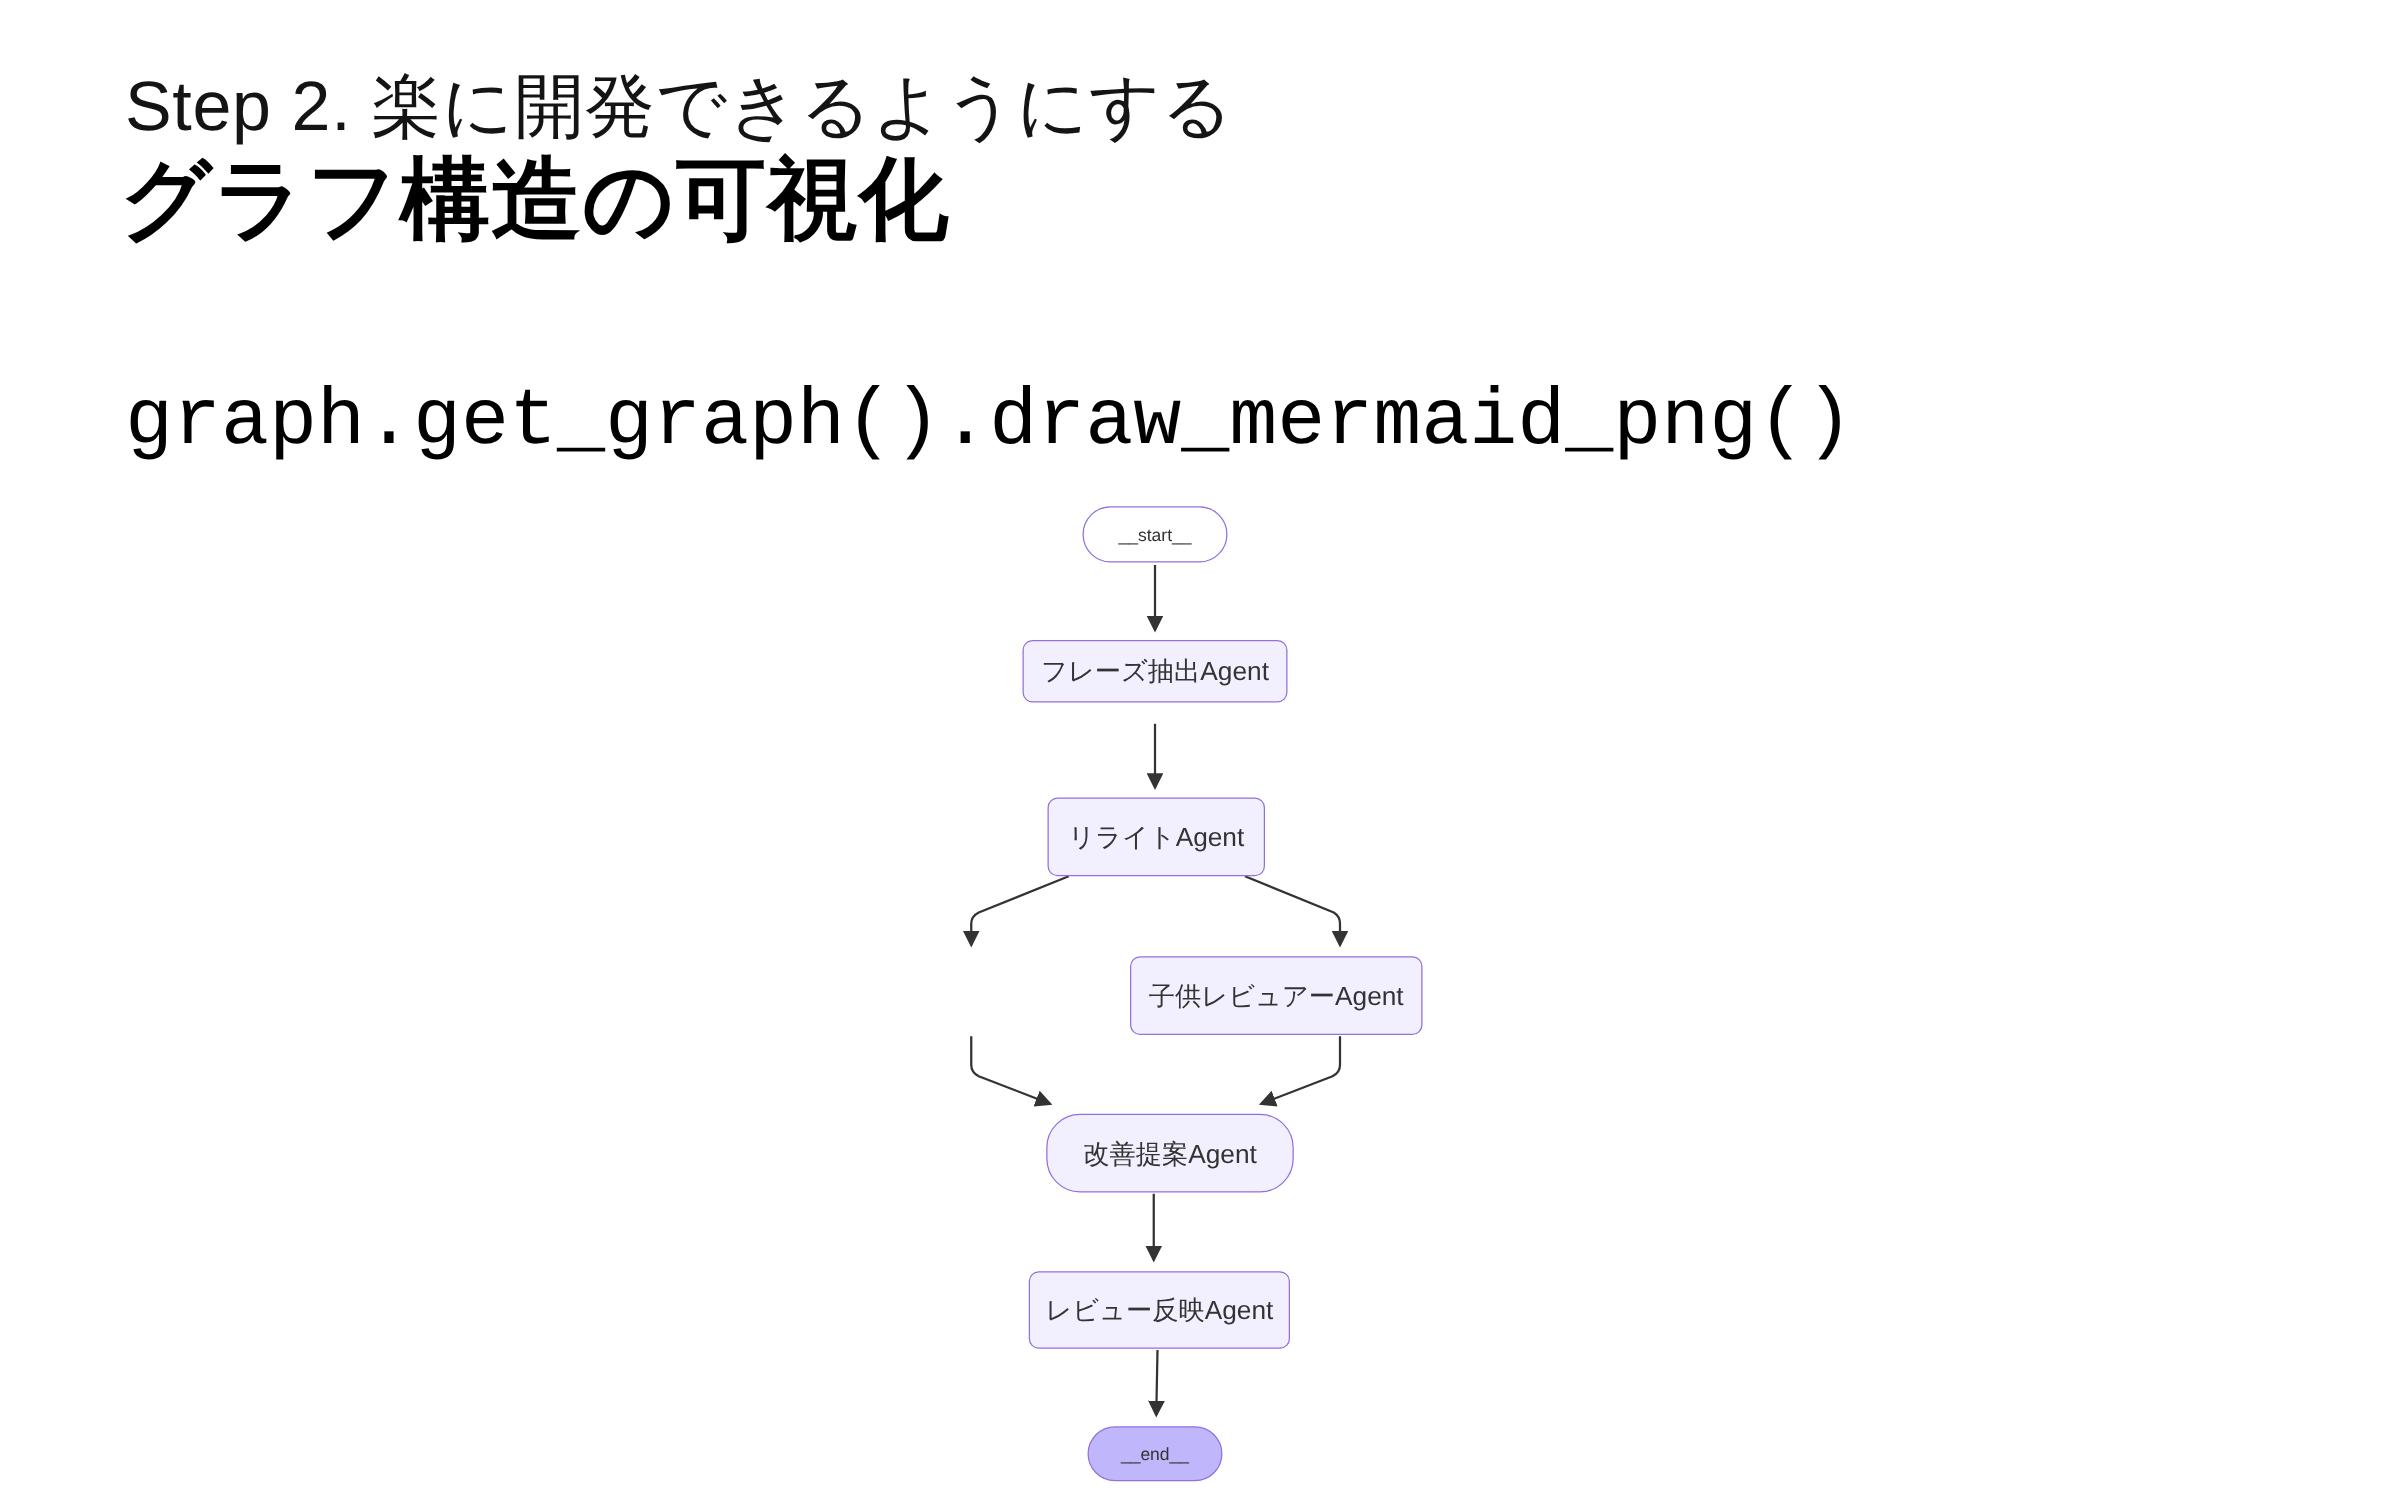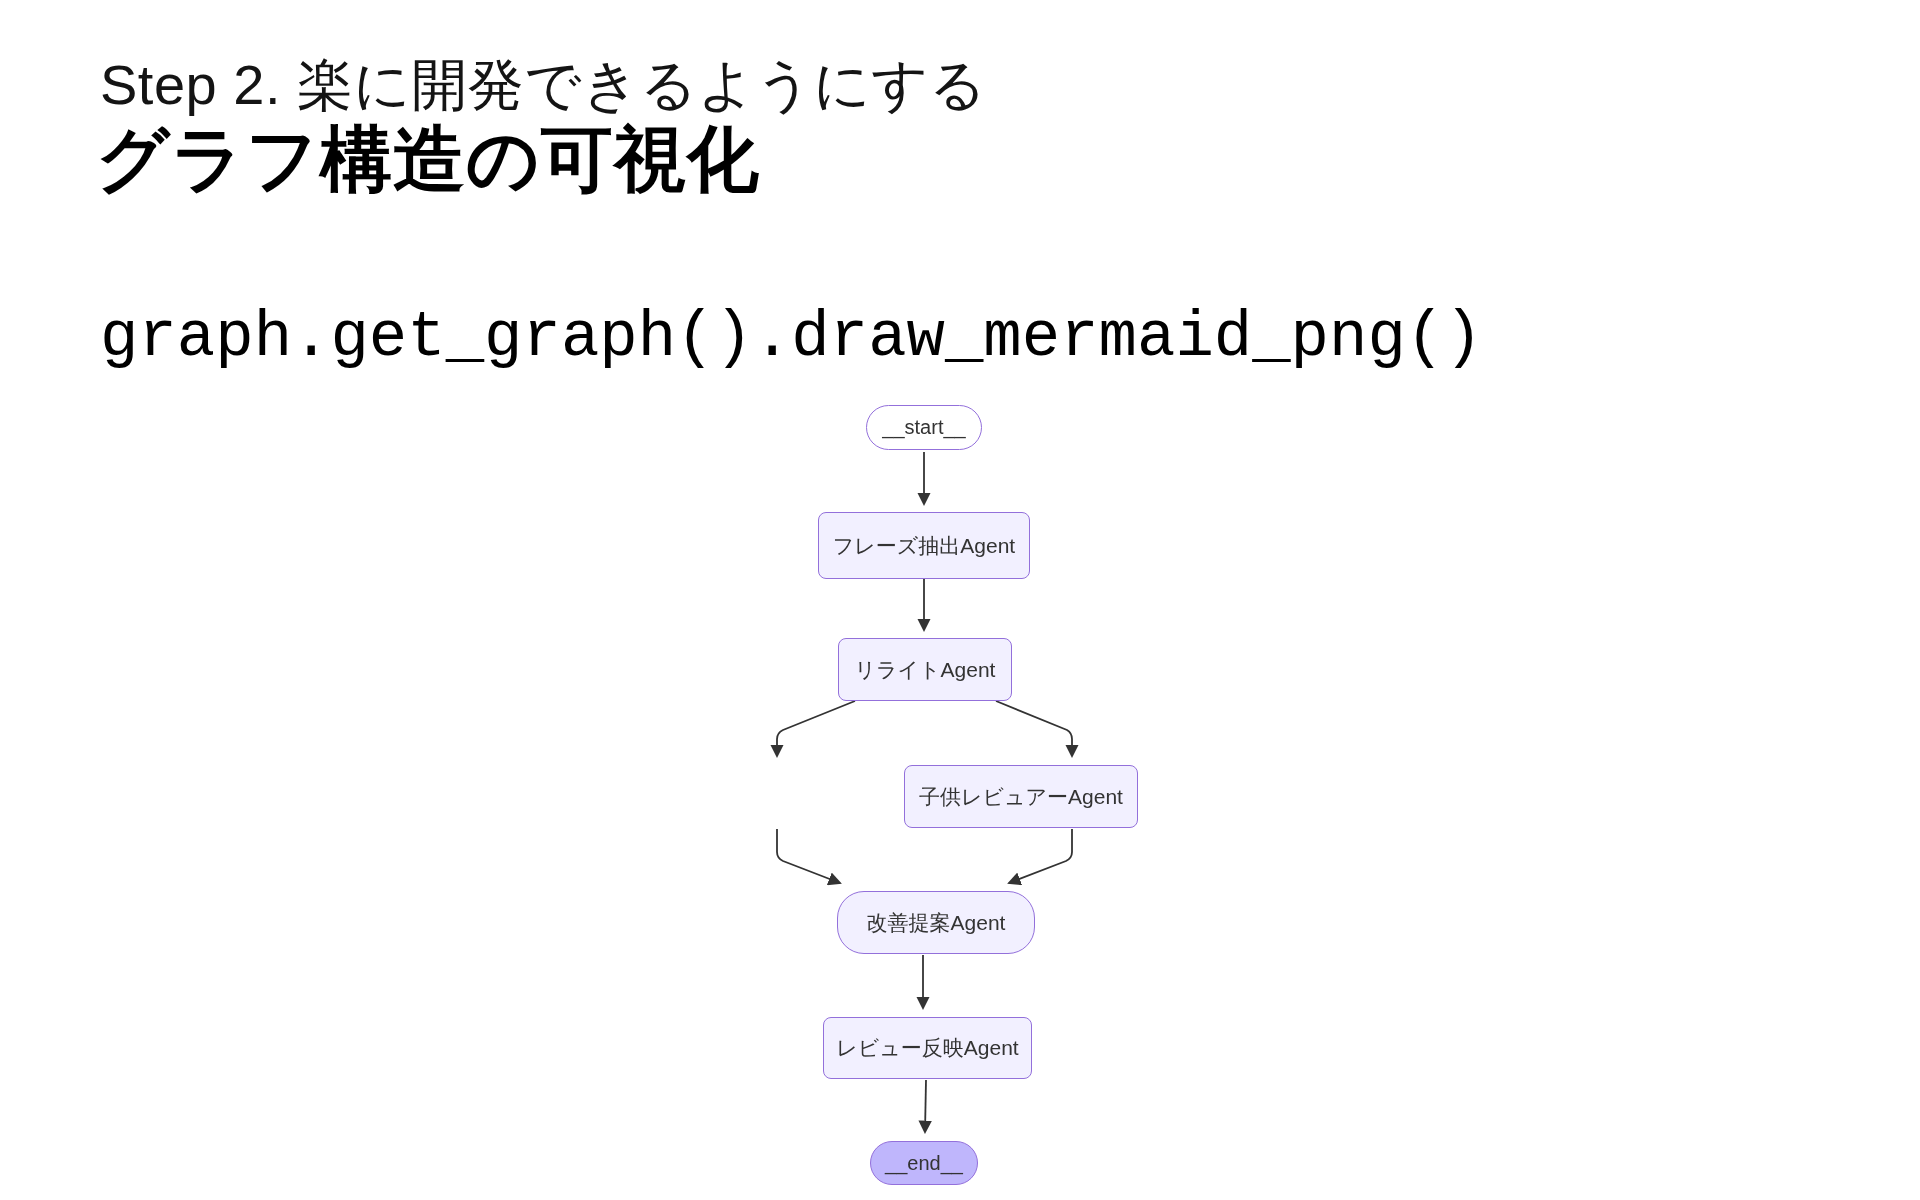--- a/index.html
+++ b/index.html
@@ -58,25 +58,25 @@
     background: #f2f0ff;
     border: 1.6px solid #9370DB;
     border-radius: 8px;
     color: #333333;
     font-size: 21px;
     white-space: nowrap;
     text-align: center;
   }
   .node.stadium {
     border-radius: 24px;
-    font-size: 20px;
+    font-size: 14px;
   }
   .node.start-node { background: #ffffff; left: 866px; top: 405px; width: 116px; height: 45px; }
   .node.end-node   { background: #bfb6fc; left: 870px; top: 1141px; width: 108px; height: 44px; }
-  .node-phrase  { left: 818px; top: 512px;  width: 212px; height: 67px; }
+  .node-phrase  { left: 818px; top: 512px;  width: 212px; height: 50px; }
   .node-rewrite { left: 838px; top: 638px;  width: 174px; height: 63px; }
   .node-adult   { left: 660px; top: 765px;  width: 233px; height: 63px; }
   .node-child   { left: 904px; top: 765px;  width: 234px; height: 63px; }
   .node-improve { left: 837px; top: 891px;  width: 198px; height: 63px; border-radius: 27px; }
   .node-reflect { left: 823px; top: 1017px; width: 209px; height: 62px; }
 </style>
 </head>
 <body>
 
 <div class="slide">

